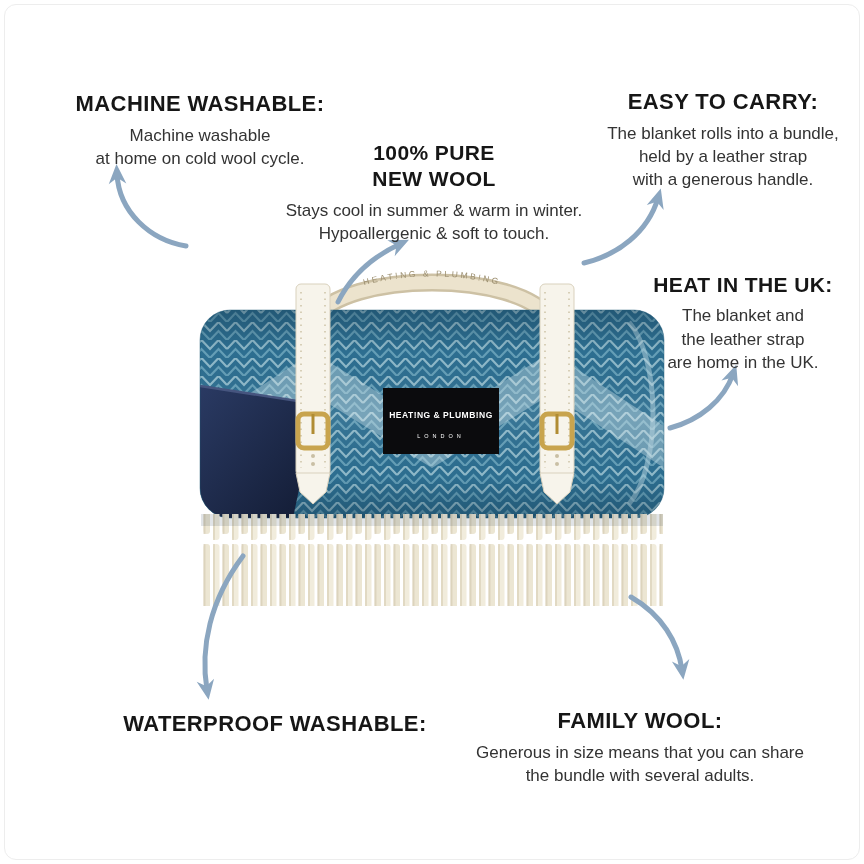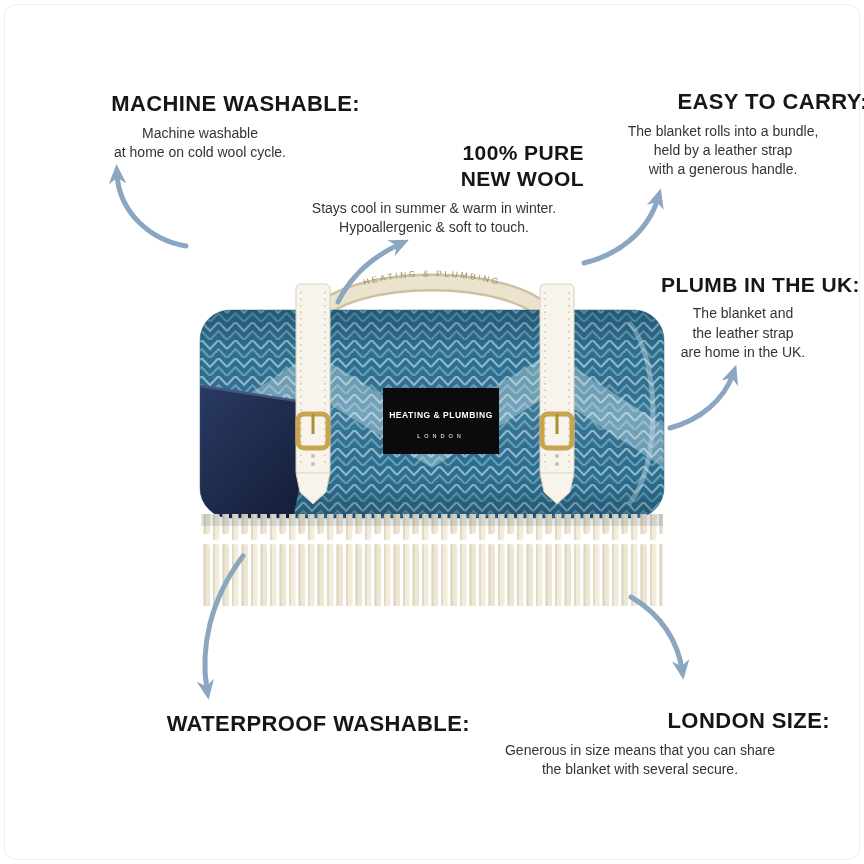--- a/index.html
+++ b/index.html
@@ -4,23 +4,23 @@
 <style>
   html,body{margin:0;padding:0;background:#fff;}
   #canvas{position:relative;width:864px;height:864px;background:#ffffff;overflow:hidden;
           font-family:"Liberation Sans",sans-serif;}
   .frame{position:absolute;inset:4px;border:1px solid #ededed;border-radius:12px;pointer-events:none;z-index:0;}
   .arrows{position:absolute;left:0;top:0;z-index:3;}
   .arrow{fill:none;stroke:#8ba6c0;stroke-width:5;stroke-linecap:round;}
   .blanket{position:absolute;left:193px;top:268px;width:478px;height:350px;z-index:2;}
   .callout{position:absolute;text-align:center;z-index:4;}
   .callout h2{margin:0;font-weight:700;font-size:22px;line-height:1.25;letter-spacing:.4px;
-              color:#161616;white-space:pre-line;font-family:"Liberation Sans",sans-serif;text-align:right;}
+              color:#161616;white-space:pre-line;font-family:"Liberation Sans",sans-serif;}
   .callout.small h2{font-size:21px;}
-  .callout p{margin:6px 0 0;font-size:14px;line-height:1.38;color:#333;white-space:pre-line;}
+  .callout p{margin:6px 0 0;font-size:17px;line-height:1.38;color:#333;white-space:pre-line;}
   svg text{font-family:"Liberation Sans",sans-serif;}
 </style>
 </head>
 <body>
 
 <div id="canvas">
   <div class="frame"></div>
 
   <svg class="arrows" width="864" height="864" viewBox="0 0 864 864">
     <defs>
@@ -143,28 +143,28 @@
   </div>
 
   <div class="callout" style="left:578px;top:88px;width:290px;">
     <h2>EASY TO CARRY:</h2>
     <p>The blanket rolls into a bundle,
 held by a leather strap
 with a generous handle.</p>
   </div>
 
   <div class="callout small" style="left:626px;top:272px;width:234px;">
-    <h2>PLUMB IN THE UK:</h2>
+    <h2>HEAT IN THE UK:</h2>
     <p>The blanket and
 the leather strap
 are home in the UK.</p>
   </div>
 
   <div class="callout" style="left:80px;top:710px;width:390px;">
     <h2>WATERPROOF WASHABLE:</h2>
   </div>
 
   <div class="callout" style="left:450px;top:707px;width:380px;">
-    <h2>LONDON SIZE:</h2>
+    <h2>FAMILY WOOL:</h2>
     <p>Generous in size means that you can share
-the blanket with several secure.</p>
+the bundle with several adults.</p>
   </div>
 </div>
 
 </body></html>

